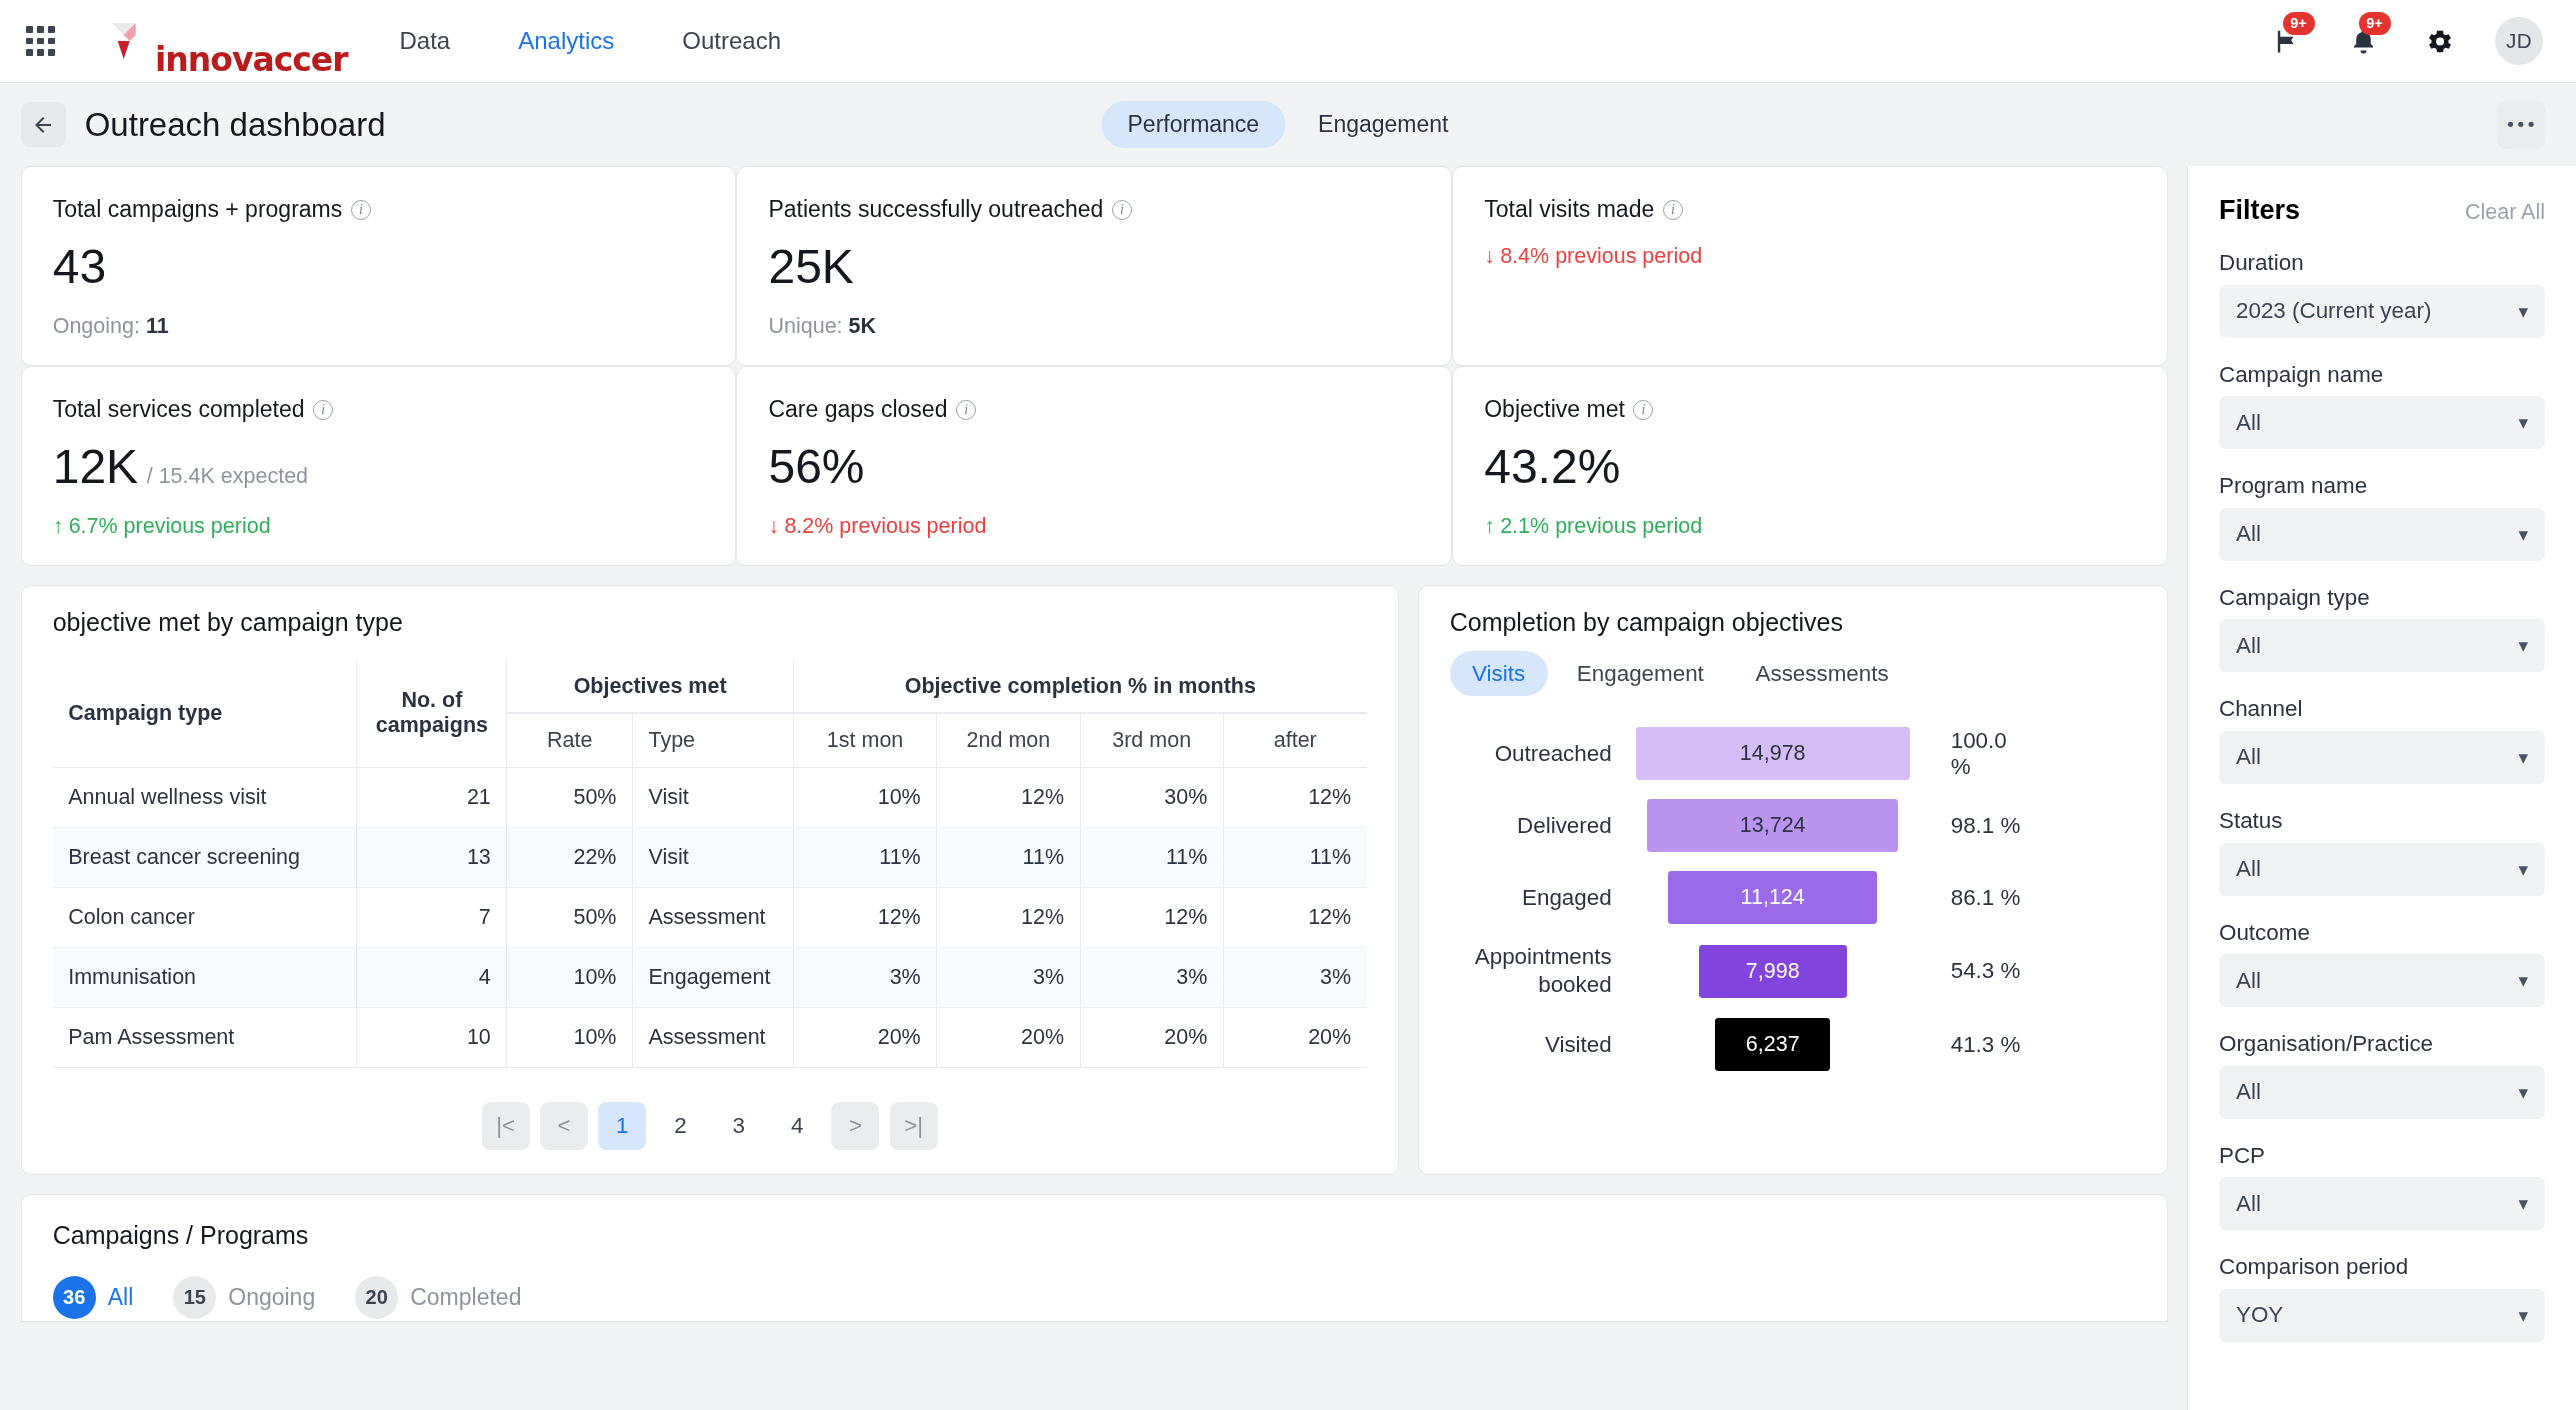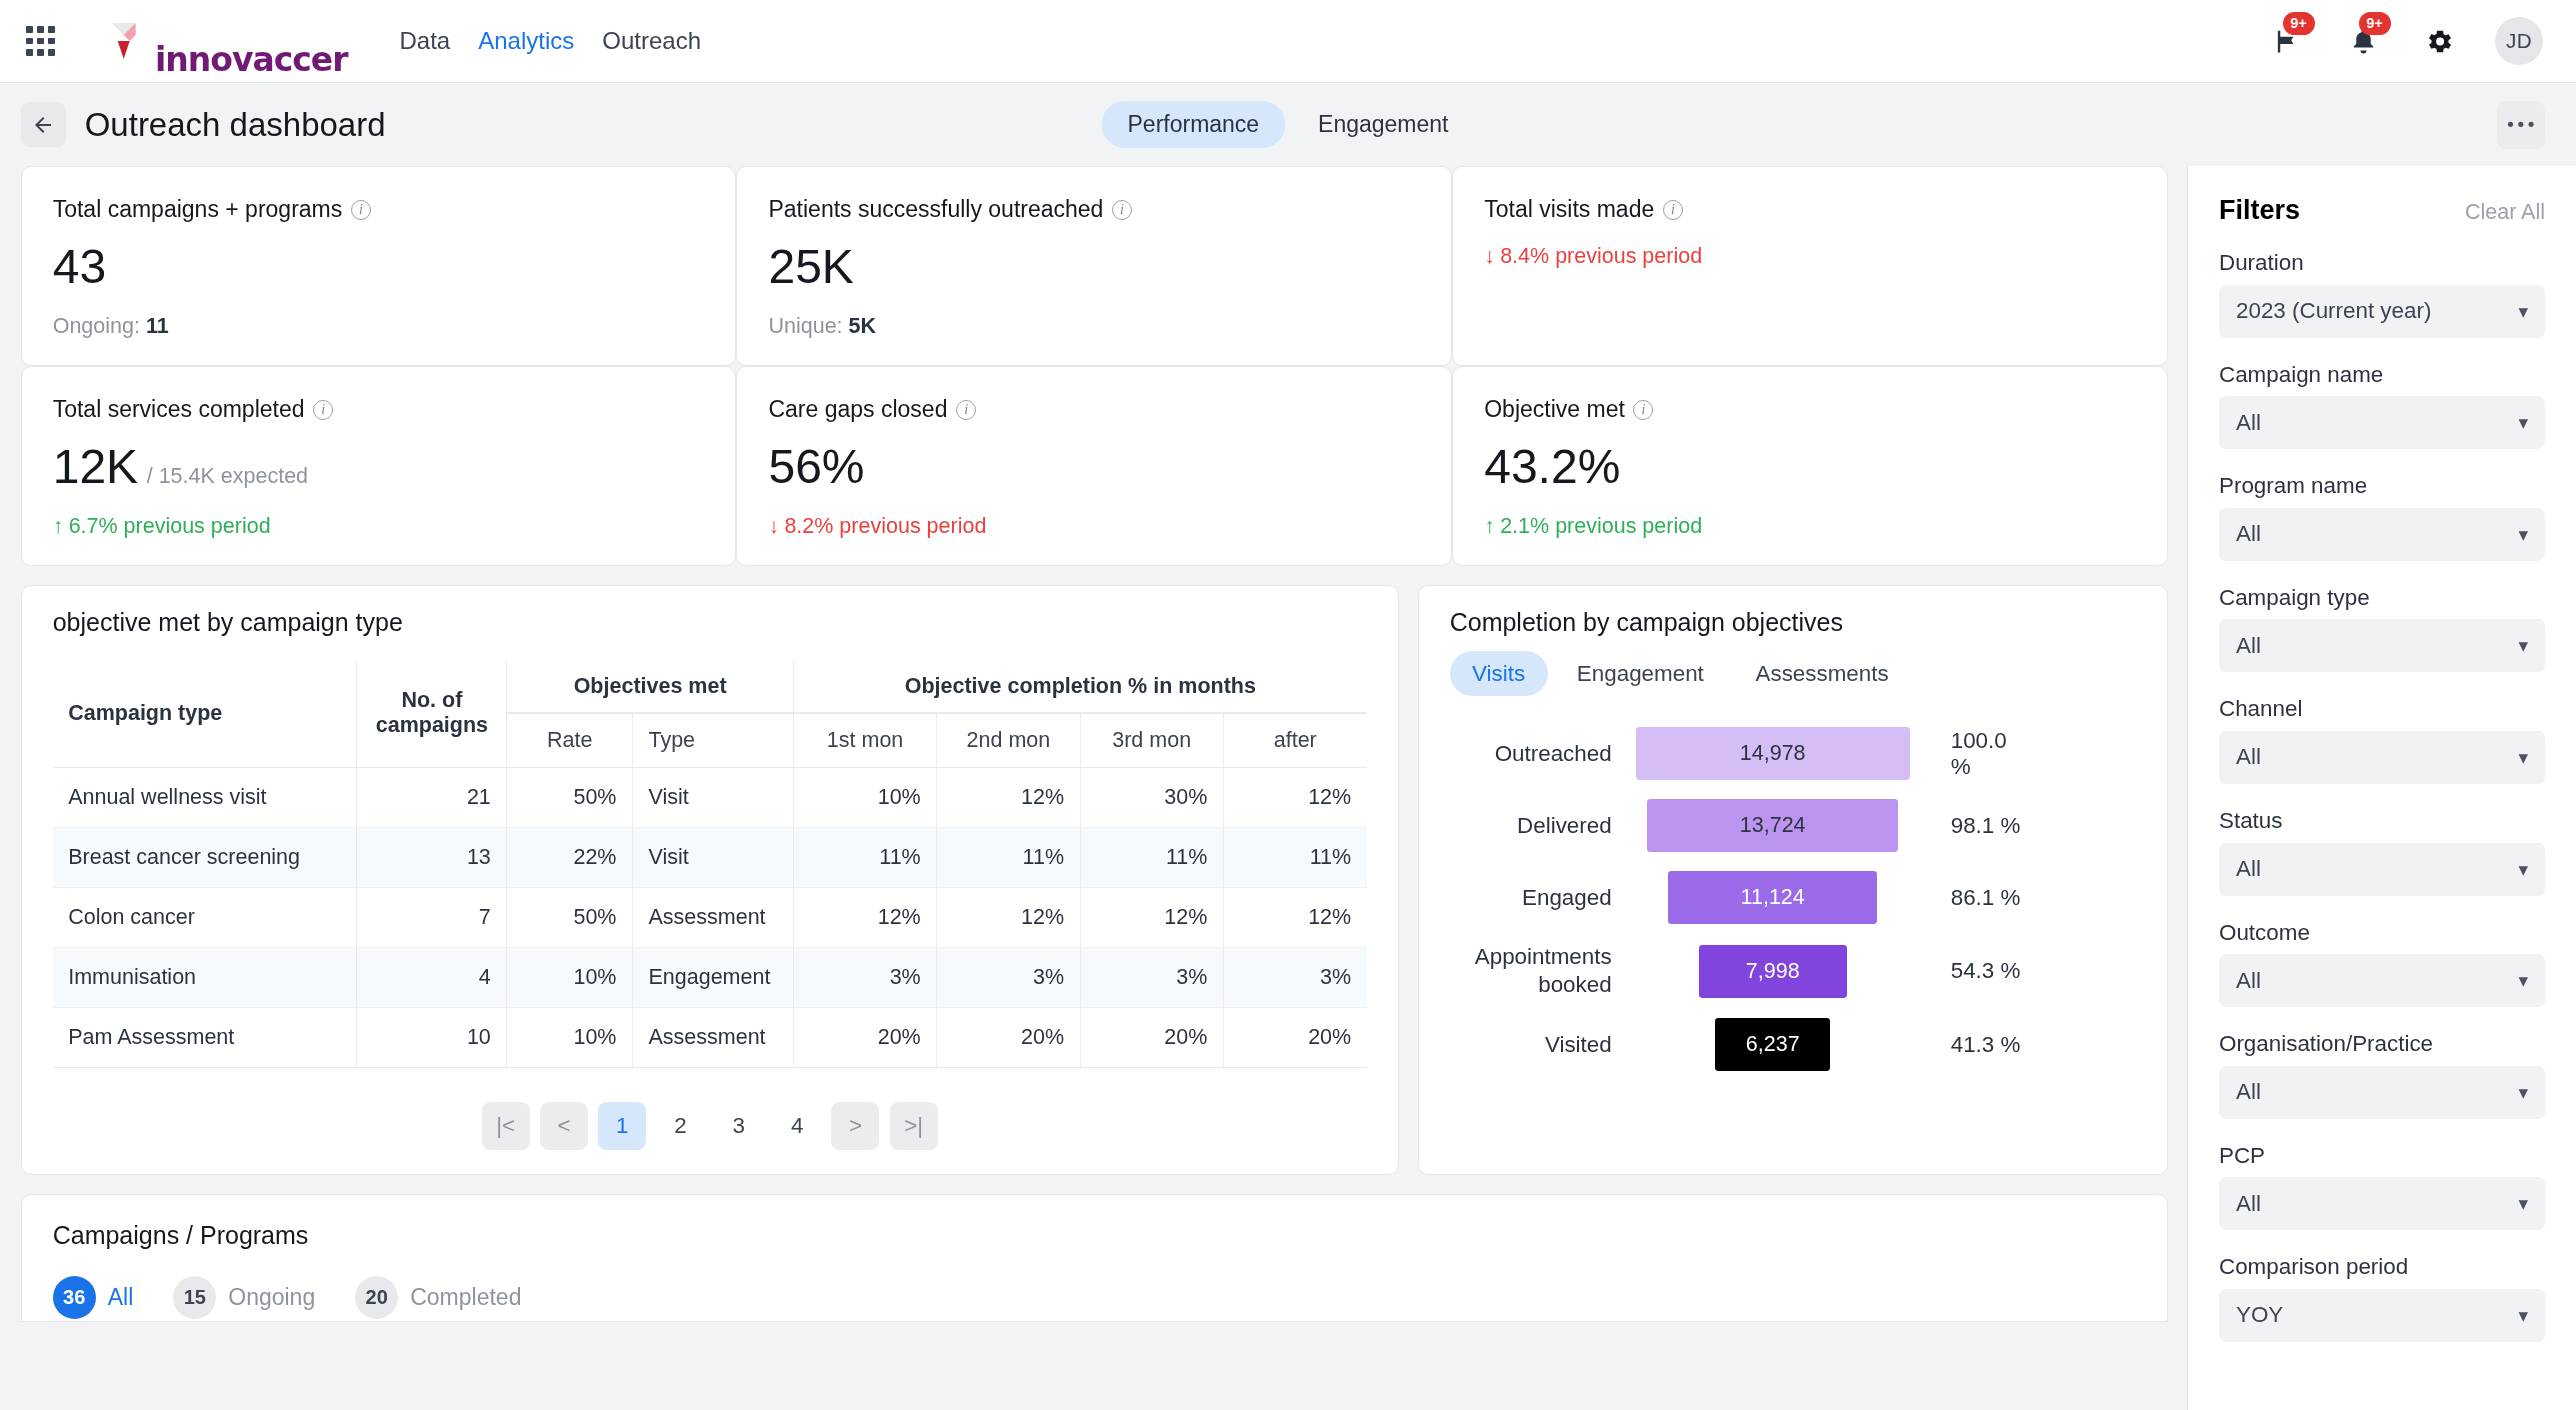--- a/index.html
+++ b/index.html
@@ -19,22 +19,22 @@
     border-bottom: 0.9px solid #e3e5e8;
     position: relative;
   }
   .grid-icon { width: 36px; height: 36px; display: grid;
     grid-template-columns: repeat(3, 1fr); grid-template-rows: repeat(3, 1fr);
     gap: 4.3px; padding: 3.4px; cursor: pointer; }
   .grid-icon i { background: #3c4451; border-radius: 0.9px; display: block; }
   .brand { display: flex; align-items: center; margin-left: 52px; gap: 8.6px; }
   .brand-mark { width: 36px; height: 40px; position: relative; }
   .brand-name { font-size: 33px; font-weight: 700; letter-spacing: -1px;
-    color: #701a75; font-family: "DejaVu Sans", sans-serif; margin-top: 37px; }
-  .nav-links { display: flex; align-items: center; gap: 28px; margin-left: 52px; }
+    color: #b91c1c; font-family: "DejaVu Sans", sans-serif; margin-top: 37px; }
+  .nav-links { display: flex; align-items: center; gap: 68px; margin-left: 52px; }
   .nav-link { font-size: 24px; color: #3c4451; cursor: pointer; }
   .nav-link.active { color: #1a73e8; }
   .nav-right { margin-left: auto; display: flex; align-items: center; gap: 36px; }
   .icon-btn { position: relative; width: 40px; height: 40px; cursor: pointer;
     display: flex; align-items: center; justify-content: center; }
   .badge { position: absolute; top: -8.6px; left: 15.5px;
     background: #e4342f; color: #fff; font-size: 14.6px; font-weight: 700;
     border-radius: 17px; padding: 1.7px 7.7px 2.6px; line-height: 1.25;
     min-width: 29px; text-align: center; }
   .avatar { width: 48px; height: 48px; border-radius: 50%;

